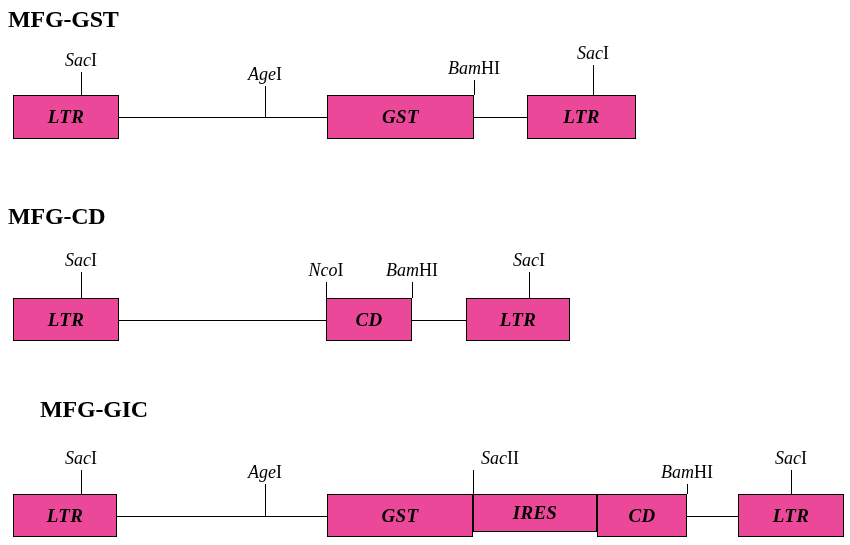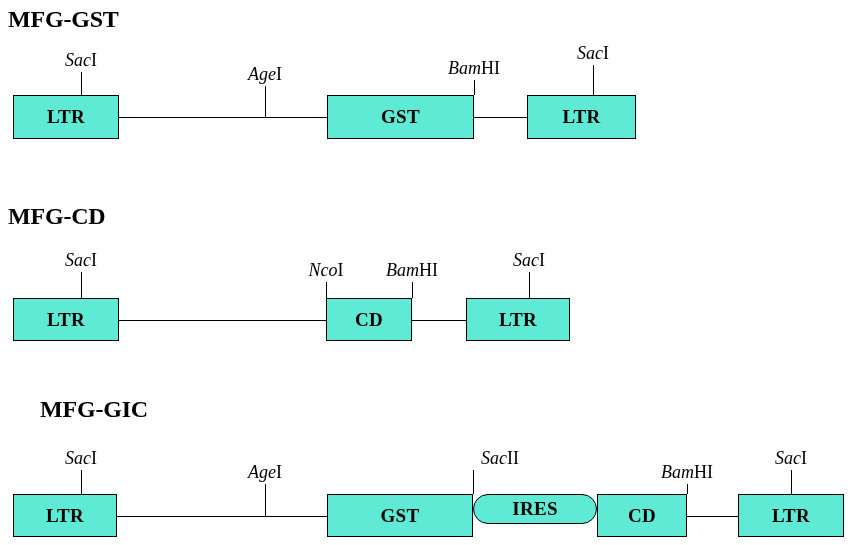--- a/index.html
+++ b/index.html
@@ -7,23 +7,23 @@
        font-family:"Liberation Serif",serif;color:#000;}
 
   .construct{position:absolute;left:0;top:0;width:850px;}
 
   .title{position:absolute;font-family:"Liberation Serif",serif;
          font-weight:bold;font-size:24px;letter-spacing:-0.2px;
          white-space:nowrap;}
 
   
   .box{position:absolute;box-sizing:border-box;border:1.6px solid #000;
-       background:#5eead4;display:flex;align-items:center;justify-content:center;
+       background:#ec4899;display:flex;align-items:center;justify-content:center;
        font-family:"Liberation Serif",serif;font-weight:bold;font-size:19px;
-       letter-spacing:0.3px;}
+       letter-spacing:0.3px;font-style:italic;}
   .box.seg{border-left-width:1.3px;border-right-width:1.3px;}
 
   
   .link{position:absolute;height:0;border-top:1.5px solid #000;}
 
   
   .tick{position:absolute;width:0;border-left:1.4px solid #000;}
 
   
   .site{position:absolute;white-space:nowrap;font-size:18px;
@@ -66,21 +66,21 @@
       <div class="site" style="left: 412px; top: 260px;"><i>Bam</i><b>HI</b></div>
       <div class="tick" style="left: 529px; top: 272px; height: 26px;"></div>
       <div class="site" style="left: 529px; top: 250px;"><i>Sac</i><b>I</b></div>
     </div>
     <div class="construct">
       <div class="title" style="left: 8px; top: 396px; margin-left: 32px;">MFG-GIC</div>
       <div class="link" style="left: 117px; top: 516px; width: 210px;"></div>
       <div class="link" style="left: 687px; top: 516px; width: 51px;"></div>
       <div class="box" style="left: 13px; top: 494px; width: 104px; height: 43px;">LTR</div>
       <div class="box seg" style="left: 327px; top: 494px; width: 146px; height: 43px;">GST</div>
-      <div class="box seg" style="left: 473px; top: 494px; width: 124px; height: 30px; border-radius: 16px;">IRES</div>
+      <div class="box seg" style="left: 473px; top: 494px; width: 124px; height: 38px;">IRES</div>
       <div class="box seg" style="left: 597px; top: 494px; width: 90px; height: 43px;">CD</div>
       <div class="box" style="left: 738px; top: 494px; width: 106px; height: 43px;">LTR</div>
       <div class="tick" style="left: 81px; top: 470px; height: 24px;"></div>
       <div class="site" style="left: 81px; top: 448px;"><i>Sac</i><b>I</b></div>
       <div class="tick" style="left: 265px; top: 484px; height: 32px;"></div>
       <div class="site" style="left: 265px; top: 462px;"><i>Age</i><b>I</b></div>
       <div class="tick" style="left: 473px; top: 470px; height: 24px;"></div>
       <div class="site" style="left: 500px; top: 448px;"><i>Sac</i><b>II</b></div>
       <div class="tick" style="left: 687px; top: 484px; height: 10px;"></div>
       <div class="site" style="left: 687px; top: 462px;"><i>Bam</i><b>HI</b></div>

